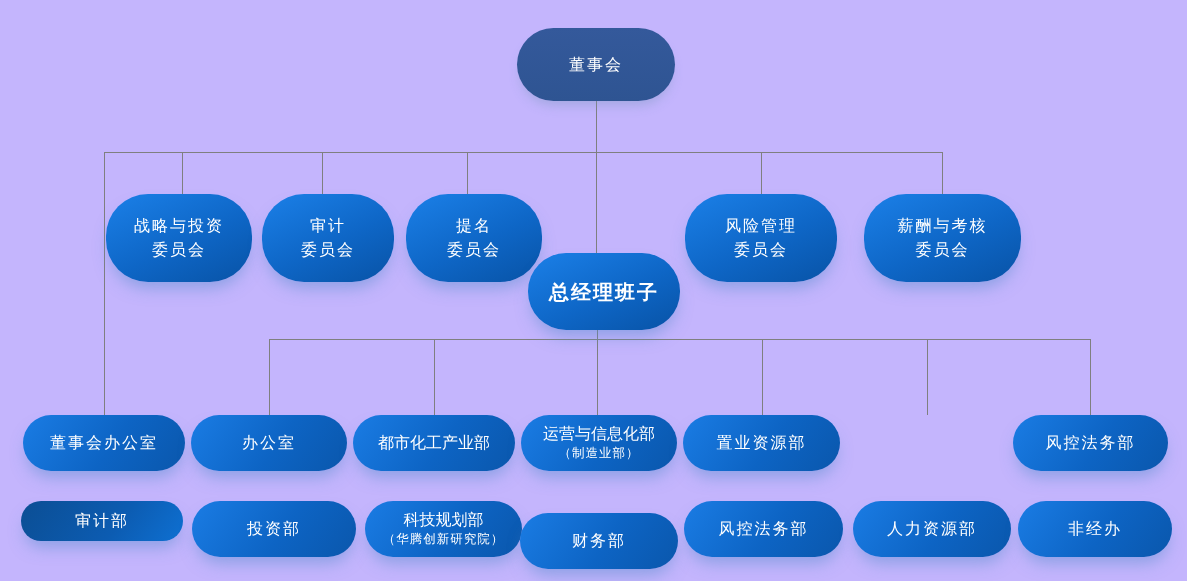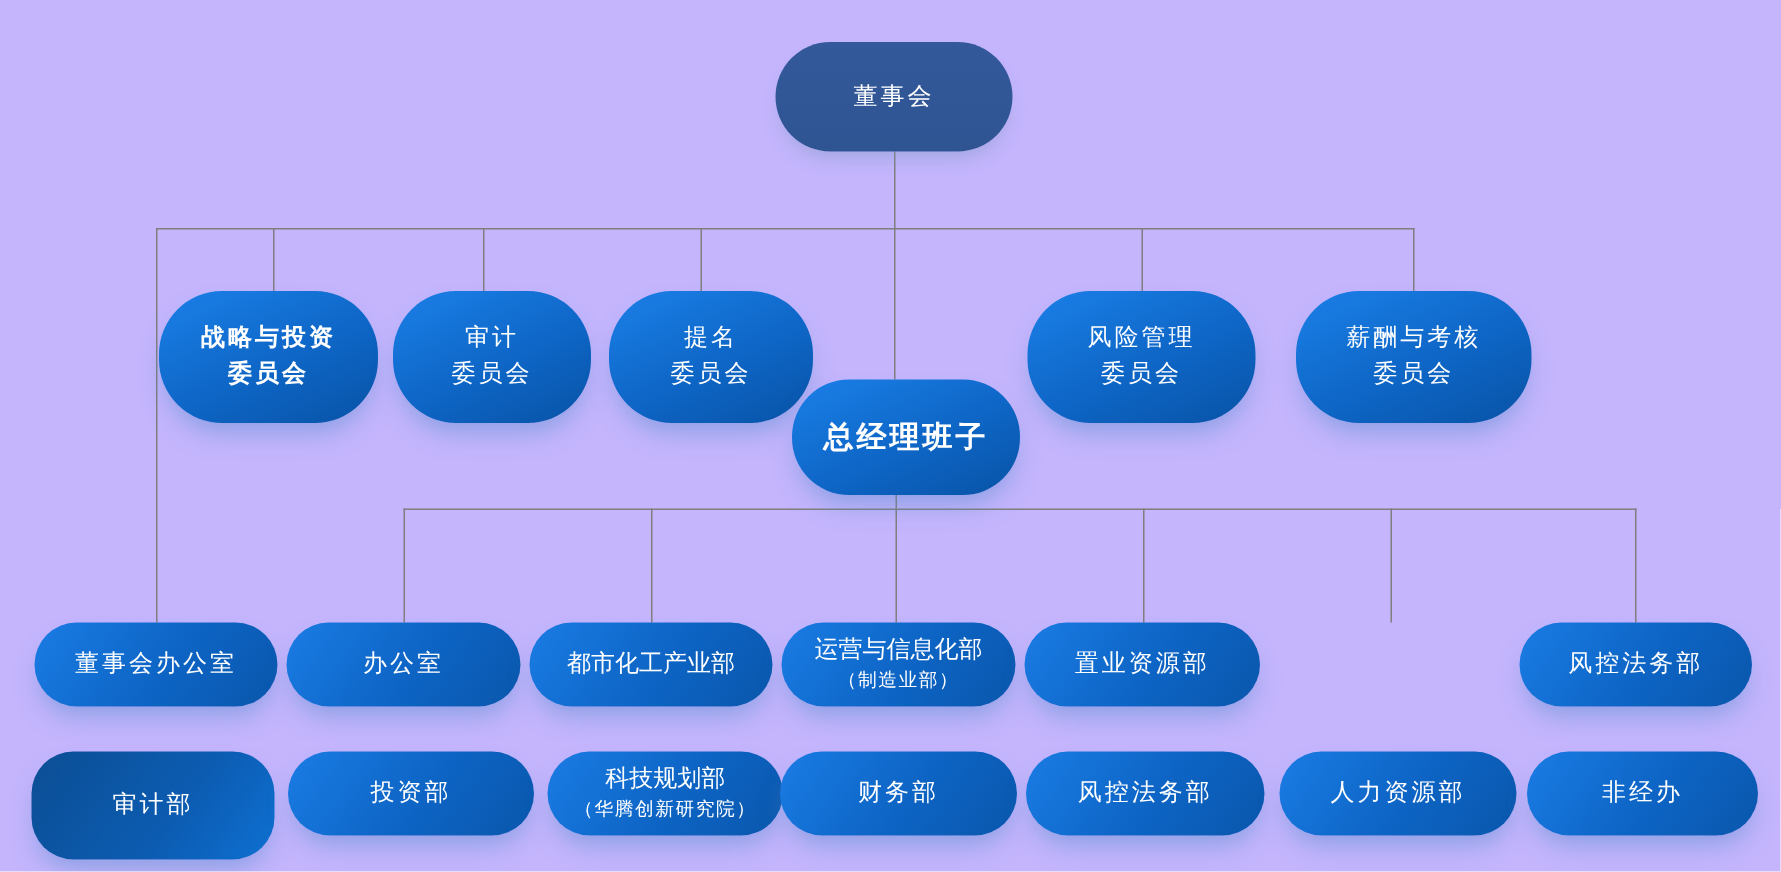--- a/index.html
+++ b/index.html
@@ -63,21 +63,21 @@
   <div class="line" style="left:434px;top:339px;width:1px;height:76px;"></div>
   <div class="line" style="left:597px;top:330px;width:1px;height:85px;"></div>
   <div class="line" style="left:762px;top:339px;width:1px;height:76px;"></div>
   <div class="line" style="left:927px;top:339px;width:1px;height:76px;"></div>
   <div class="line" style="left:1090px;top:339px;width:1px;height:76px;"></div>
 
   <div class="node board-node" style="left:517px;top:28px;width:158px;height:73px;border-radius:37px;">
     <span class="main-label">董事会</span>
   </div>
 
-  <div class="node grad-committee" style="left:106px;top:194px;width:146px;height:88px;border-radius:42px;font-weight:bold;">
+  <div class="node grad-committee" style="left:106px;top:194px;width:146px;height:88px;border-radius:42px;">
     <span class="main-label">战略与投资</span>
     <span class="main-label">委员会</span>
   </div>
   <div class="node grad-committee" style="left:262px;top:194px;width:132px;height:88px;border-radius:42px;">
     <span class="main-label">审计</span>
     <span class="main-label">委员会</span>
   </div>
   <div class="node grad-committee" style="left:406px;top:194px;width:136px;height:88px;border-radius:42px;">
     <span class="main-label">提名</span>
     <span class="main-label">委员会</span>
@@ -108,31 +108,31 @@
     <span class="main-label" style="line-height:20px;">运营与信息化部</span>
     <span class="sub-label">（制造业部）</span>
   </div>
   <div class="node grad-std" style="left:683px;top:415px;width:157px;height:56px;border-radius:28px;">
     <span class="main-label">置业资源部</span>
   </div>
   <div class="node grad-std" style="left:1013px;top:415px;width:155px;height:56px;border-radius:28px;">
     <span class="main-label">风控法务部</span>
   </div>
 
-  <div class="node grad-dark" style="left:21px;top:501px;width:162px;height:72px;border-radius:28px;">
+  <div class="node grad-dark" style="left:21px;top:501px;width:162px;height:40px;border-radius:28px;">
     <span class="main-label">审计部</span>
   </div>
   <div class="node grad-std" style="left:192px;top:501px;width:164px;height:56px;border-radius:28px;">
     <span class="main-label">投资部</span>
   </div>
   <div class="node grad-std" style="left:365px;top:501px;width:157px;height:56px;border-radius:28px;letter-spacing:0px;">
     <span class="main-label" style="line-height:20px;">科技规划部</span>
     <span class="sub-label">（华腾创新研究院）</span>
   </div>
-  <div class="node grad-std" style="left:520px;top:501px;width:158px;height:56px;border-radius:28px;">
+  <div class="node grad-std" style="left:520px;top:513px;width:158px;height:56px;border-radius:28px;">
     <span class="main-label">财务部</span>
   </div>
   <div class="node grad-std" style="left:684px;top:501px;width:159px;height:56px;border-radius:28px;">
     <span class="main-label">风控法务部</span>
   </div>
   <div class="node grad-std" style="left:853px;top:501px;width:158px;height:56px;border-radius:28px;">
     <span class="main-label">人力资源部</span>
   </div>
   <div class="node grad-std" style="left:1018px;top:501px;width:154px;height:56px;border-radius:28px;text-align:right;">
     <span class="main-label">非经办</span>

